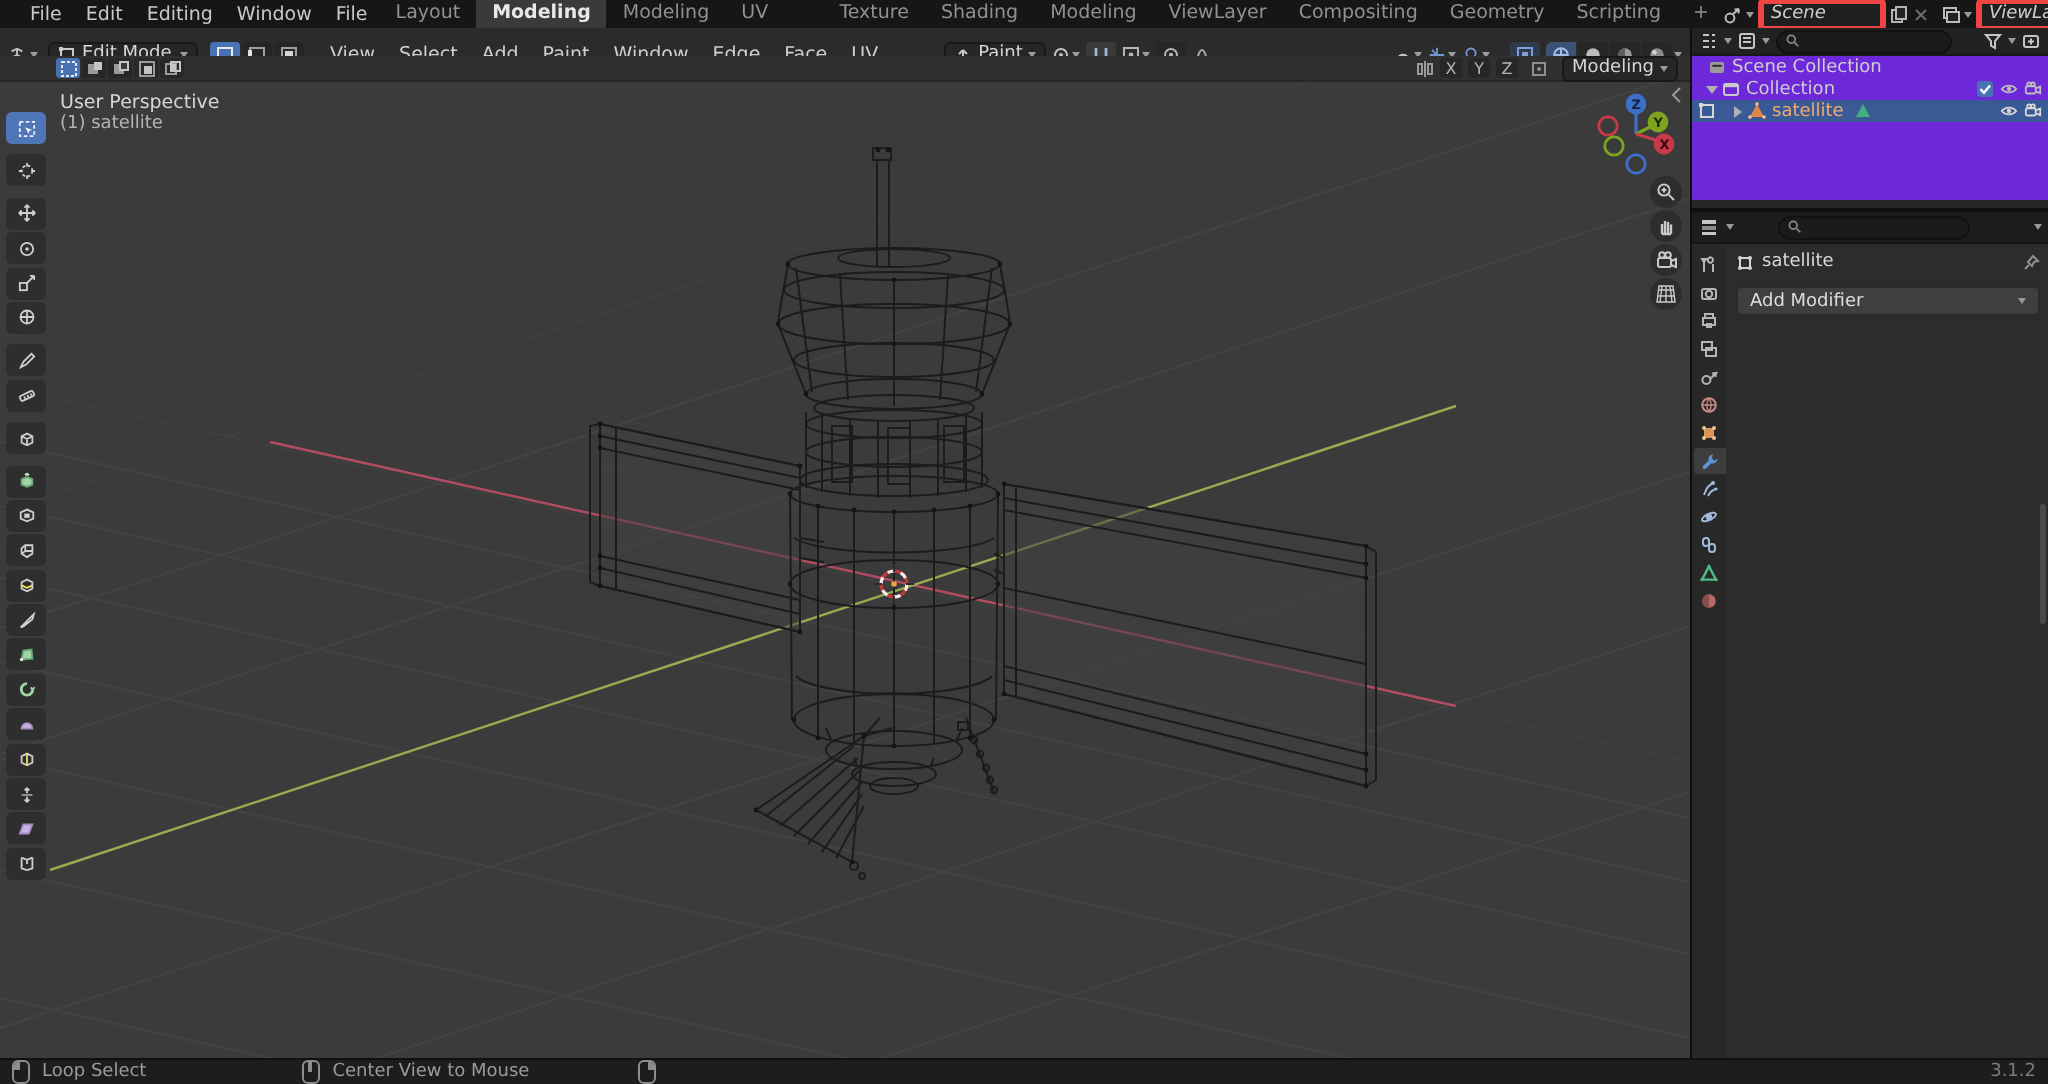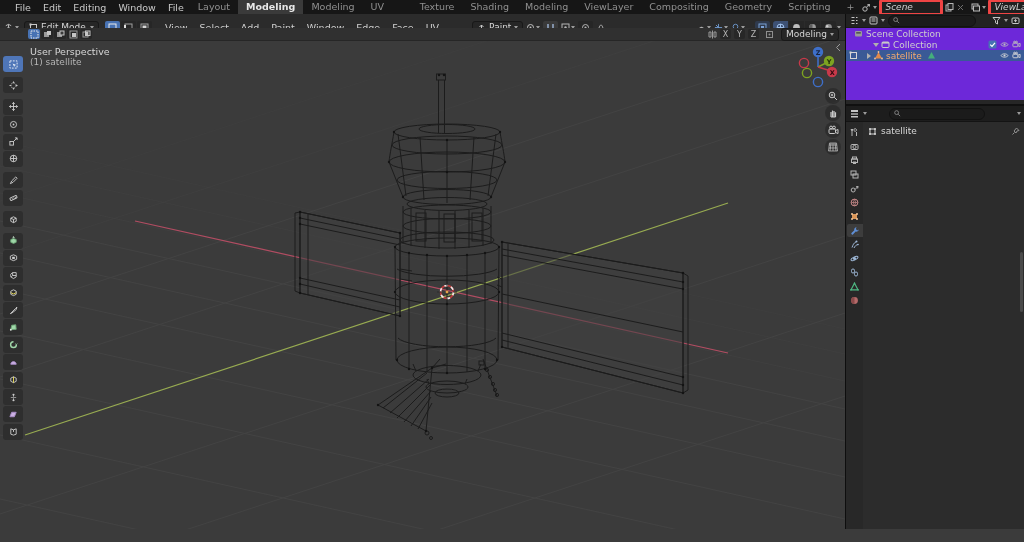--- a/index.html
+++ b/index.html
@@ -707,21 +707,21 @@
         </svg>
     </div>
     <div id="outliner-body">
       <div class="olrow" style="padding-left:8px">
         <svg class="micro" viewBox="0 0 9 9">
             <rect x="1" y="2" width="7" height="5.5" rx="1" fill="#9a9a9a"></rect>
             <rect x="2.2" y="3.4" width="4.6" height="1" fill="#2a2a2a"></rect>
           </svg>
         <span>Scene Collection</span>
       </div>
-      <div class="olrow" style="padding-left:28px">
+      <div class="olrow" style="padding-left:8px">
         <span class="disc open"></span>
         <svg class="micro" viewBox="0 0 9 9">
             <rect x="1" y="2" width="7" height="5.5" rx="1" fill="none" stroke="#c9c9c9"></rect>
             <rect x="1" y="2" width="7" height="1.6" fill="#c9c9c9"></rect>
           </svg>
         <span>Collection</span>
         <span class="spacer"></span>
         <svg class="micro" viewBox="0 0 9 9">
             <rect x="0.5" y="0.5" width="8" height="8" rx="1.5" fill="#4772b3"></rect>
             <path d="M2.2 4.6 L4 6.4 L7 2.8" stroke="#fff" fill="none" stroke-width="1.2"></path>
@@ -877,19 +877,36 @@
               <circle cx="7" cy="2" r="1" fill="#d5d5d5"></circle>
               <circle cx="2" cy="7" r="1" fill="#d5d5d5"></circle>
               <circle cx="7" cy="7" r="1" fill="#d5d5d5"></circle>
             </svg>
           <span>satellite</span>
           <span style="flex:1"></span>
           <svg class="micro" viewBox="0 0 9 9">
               <path d="M5.5 1 L8 3.5 L6 4 L5 6 L3 4 Z M3.5 5.5 L1.5 7.5" fill="none" stroke="#8f8f8f"></path>
             </svg>
         </div>
+        <div class="addmod">
+          <span>Add Modifier</span>
+          <span class="caret"></span>
+        </div>
         <div class="vscroll"></div>
       </div>
     </div>
   </div>
 
+  <div id="statusbar" class="abs">
+    <span class="mouse l"></span>
+    <span>Loop Select</span>
+    <span class="gap18"></span>
+      <span class="gap18"></span>
+      <span class="gap18"></span>
+    <span class="mouse m"></span>
+    <span>Center View to Mouse</span>
+    <span class="gap18"></span>
+      <span class="gap18"></span>
+    <span class="mouse r"></span>
+    <span id="version">3.1.2</span>
+  </div>
 
 </div>
 
 </body></html>

